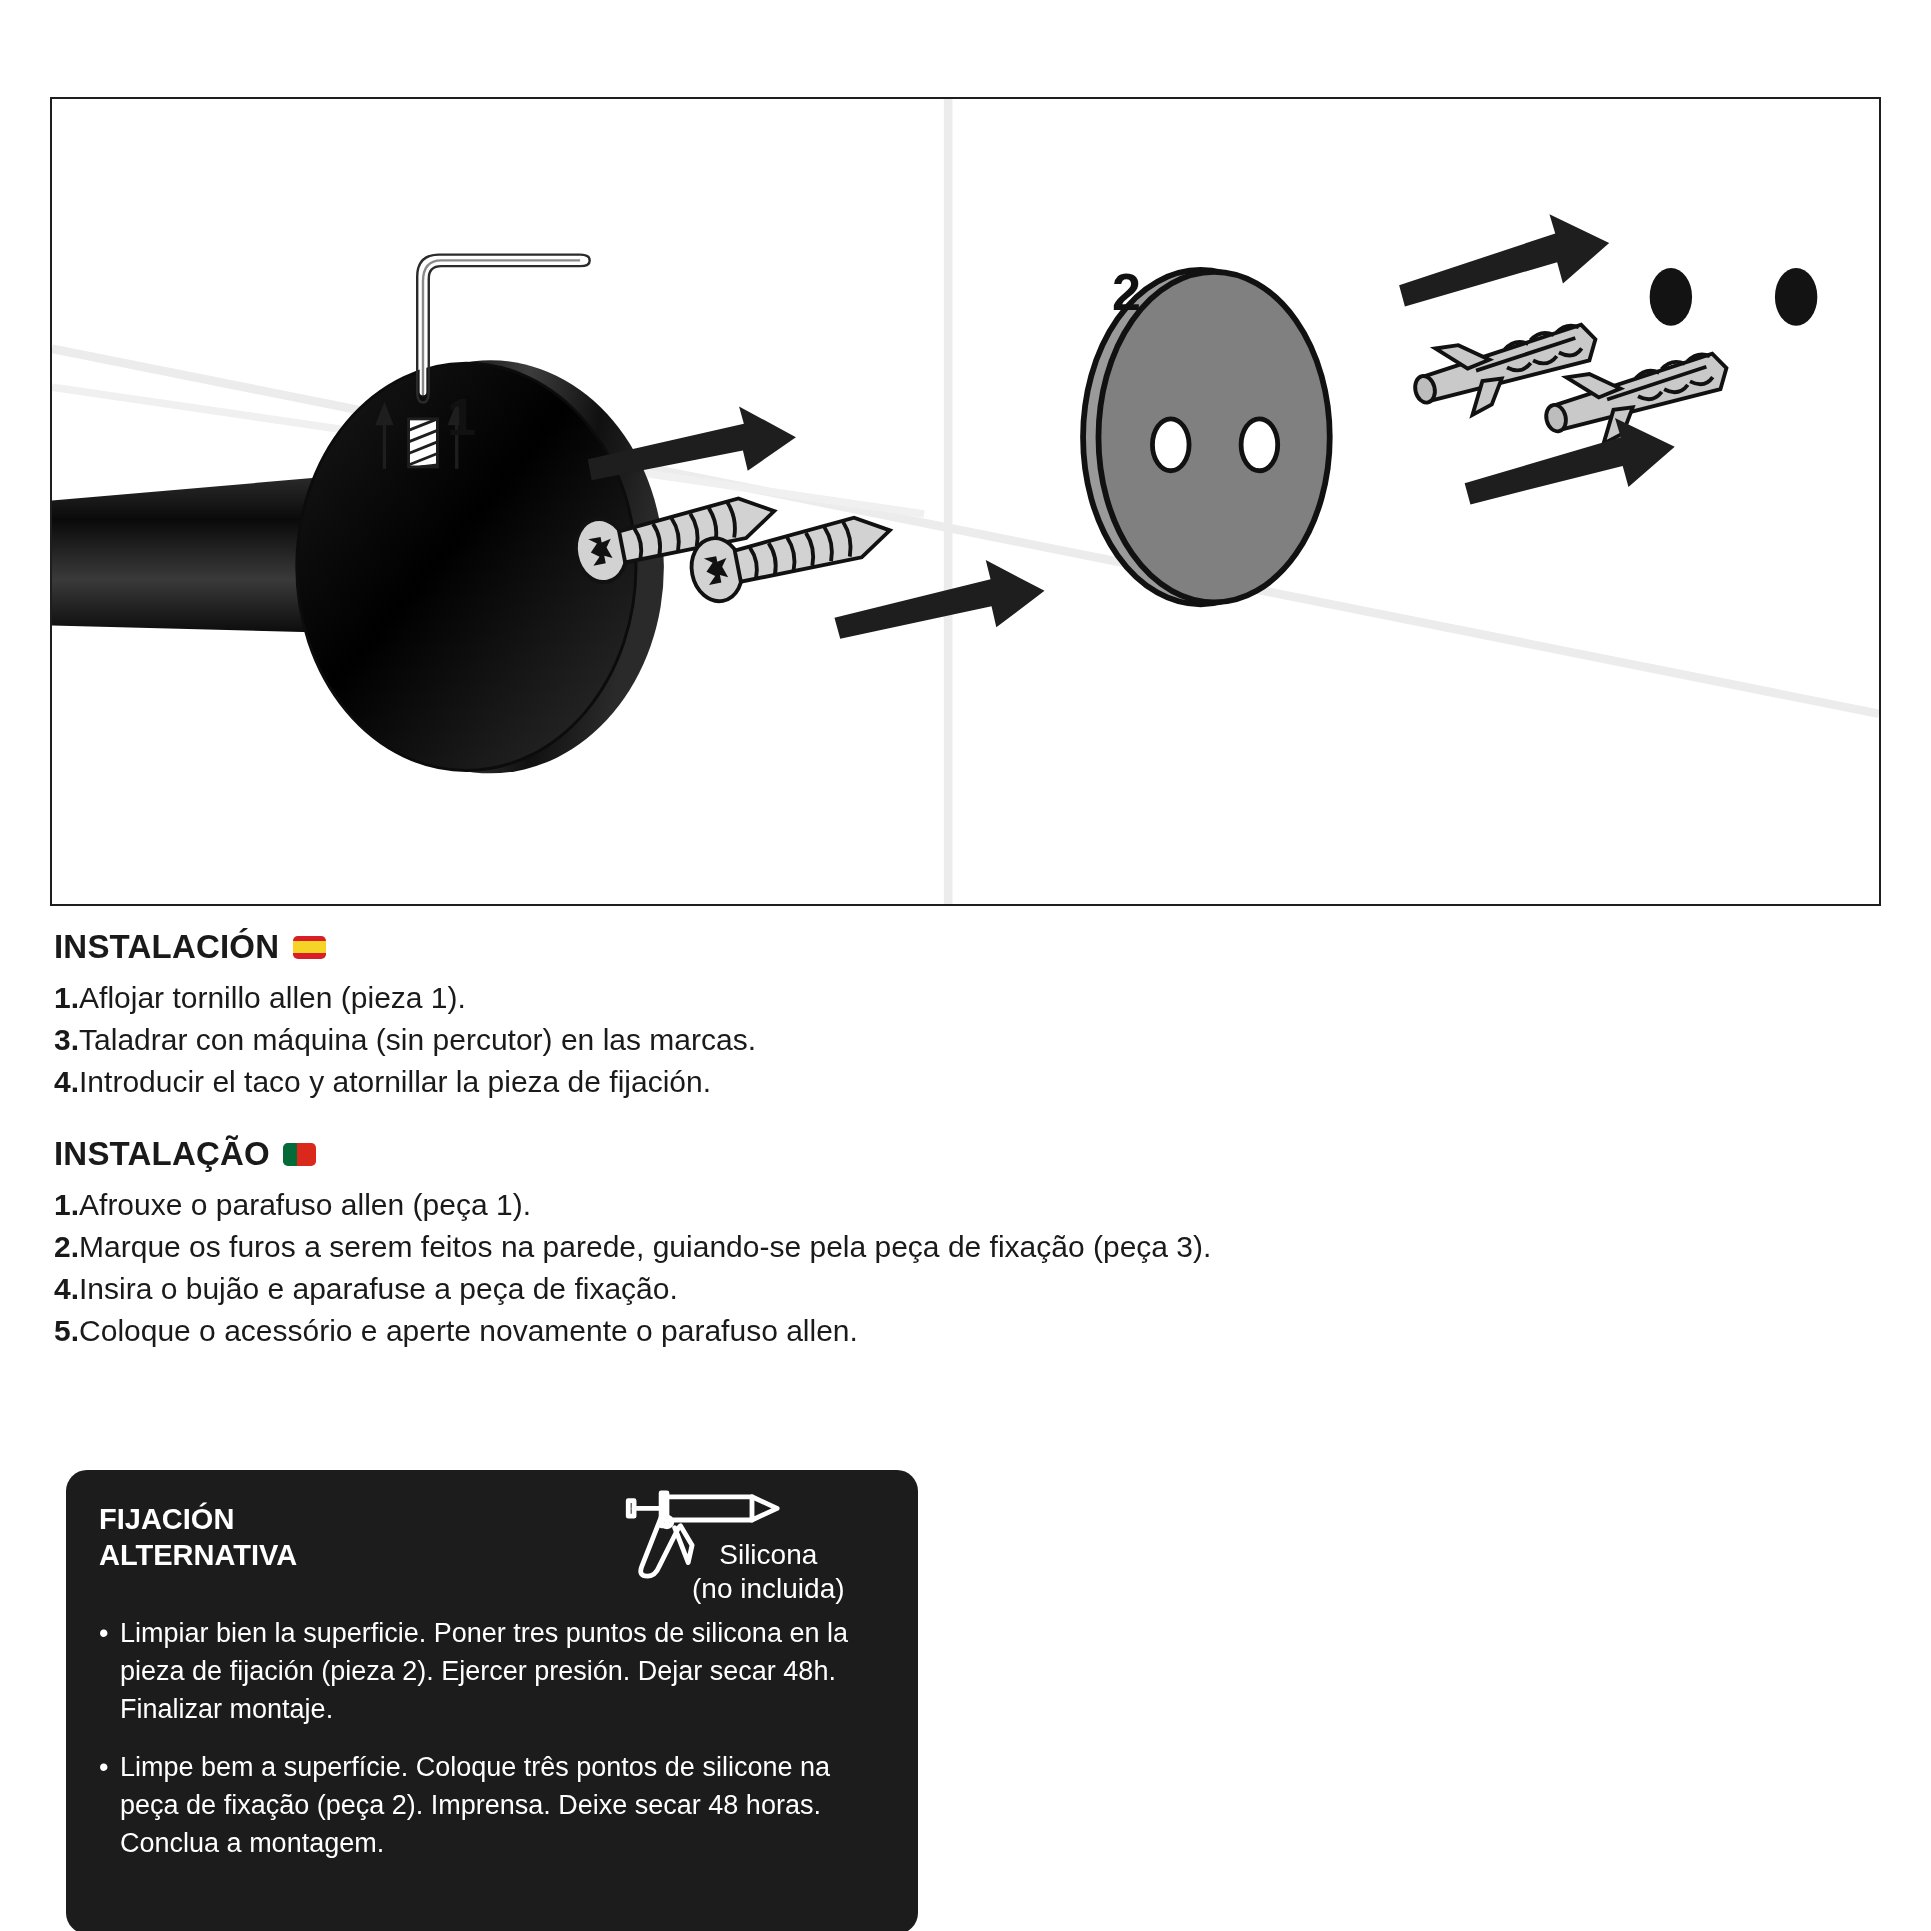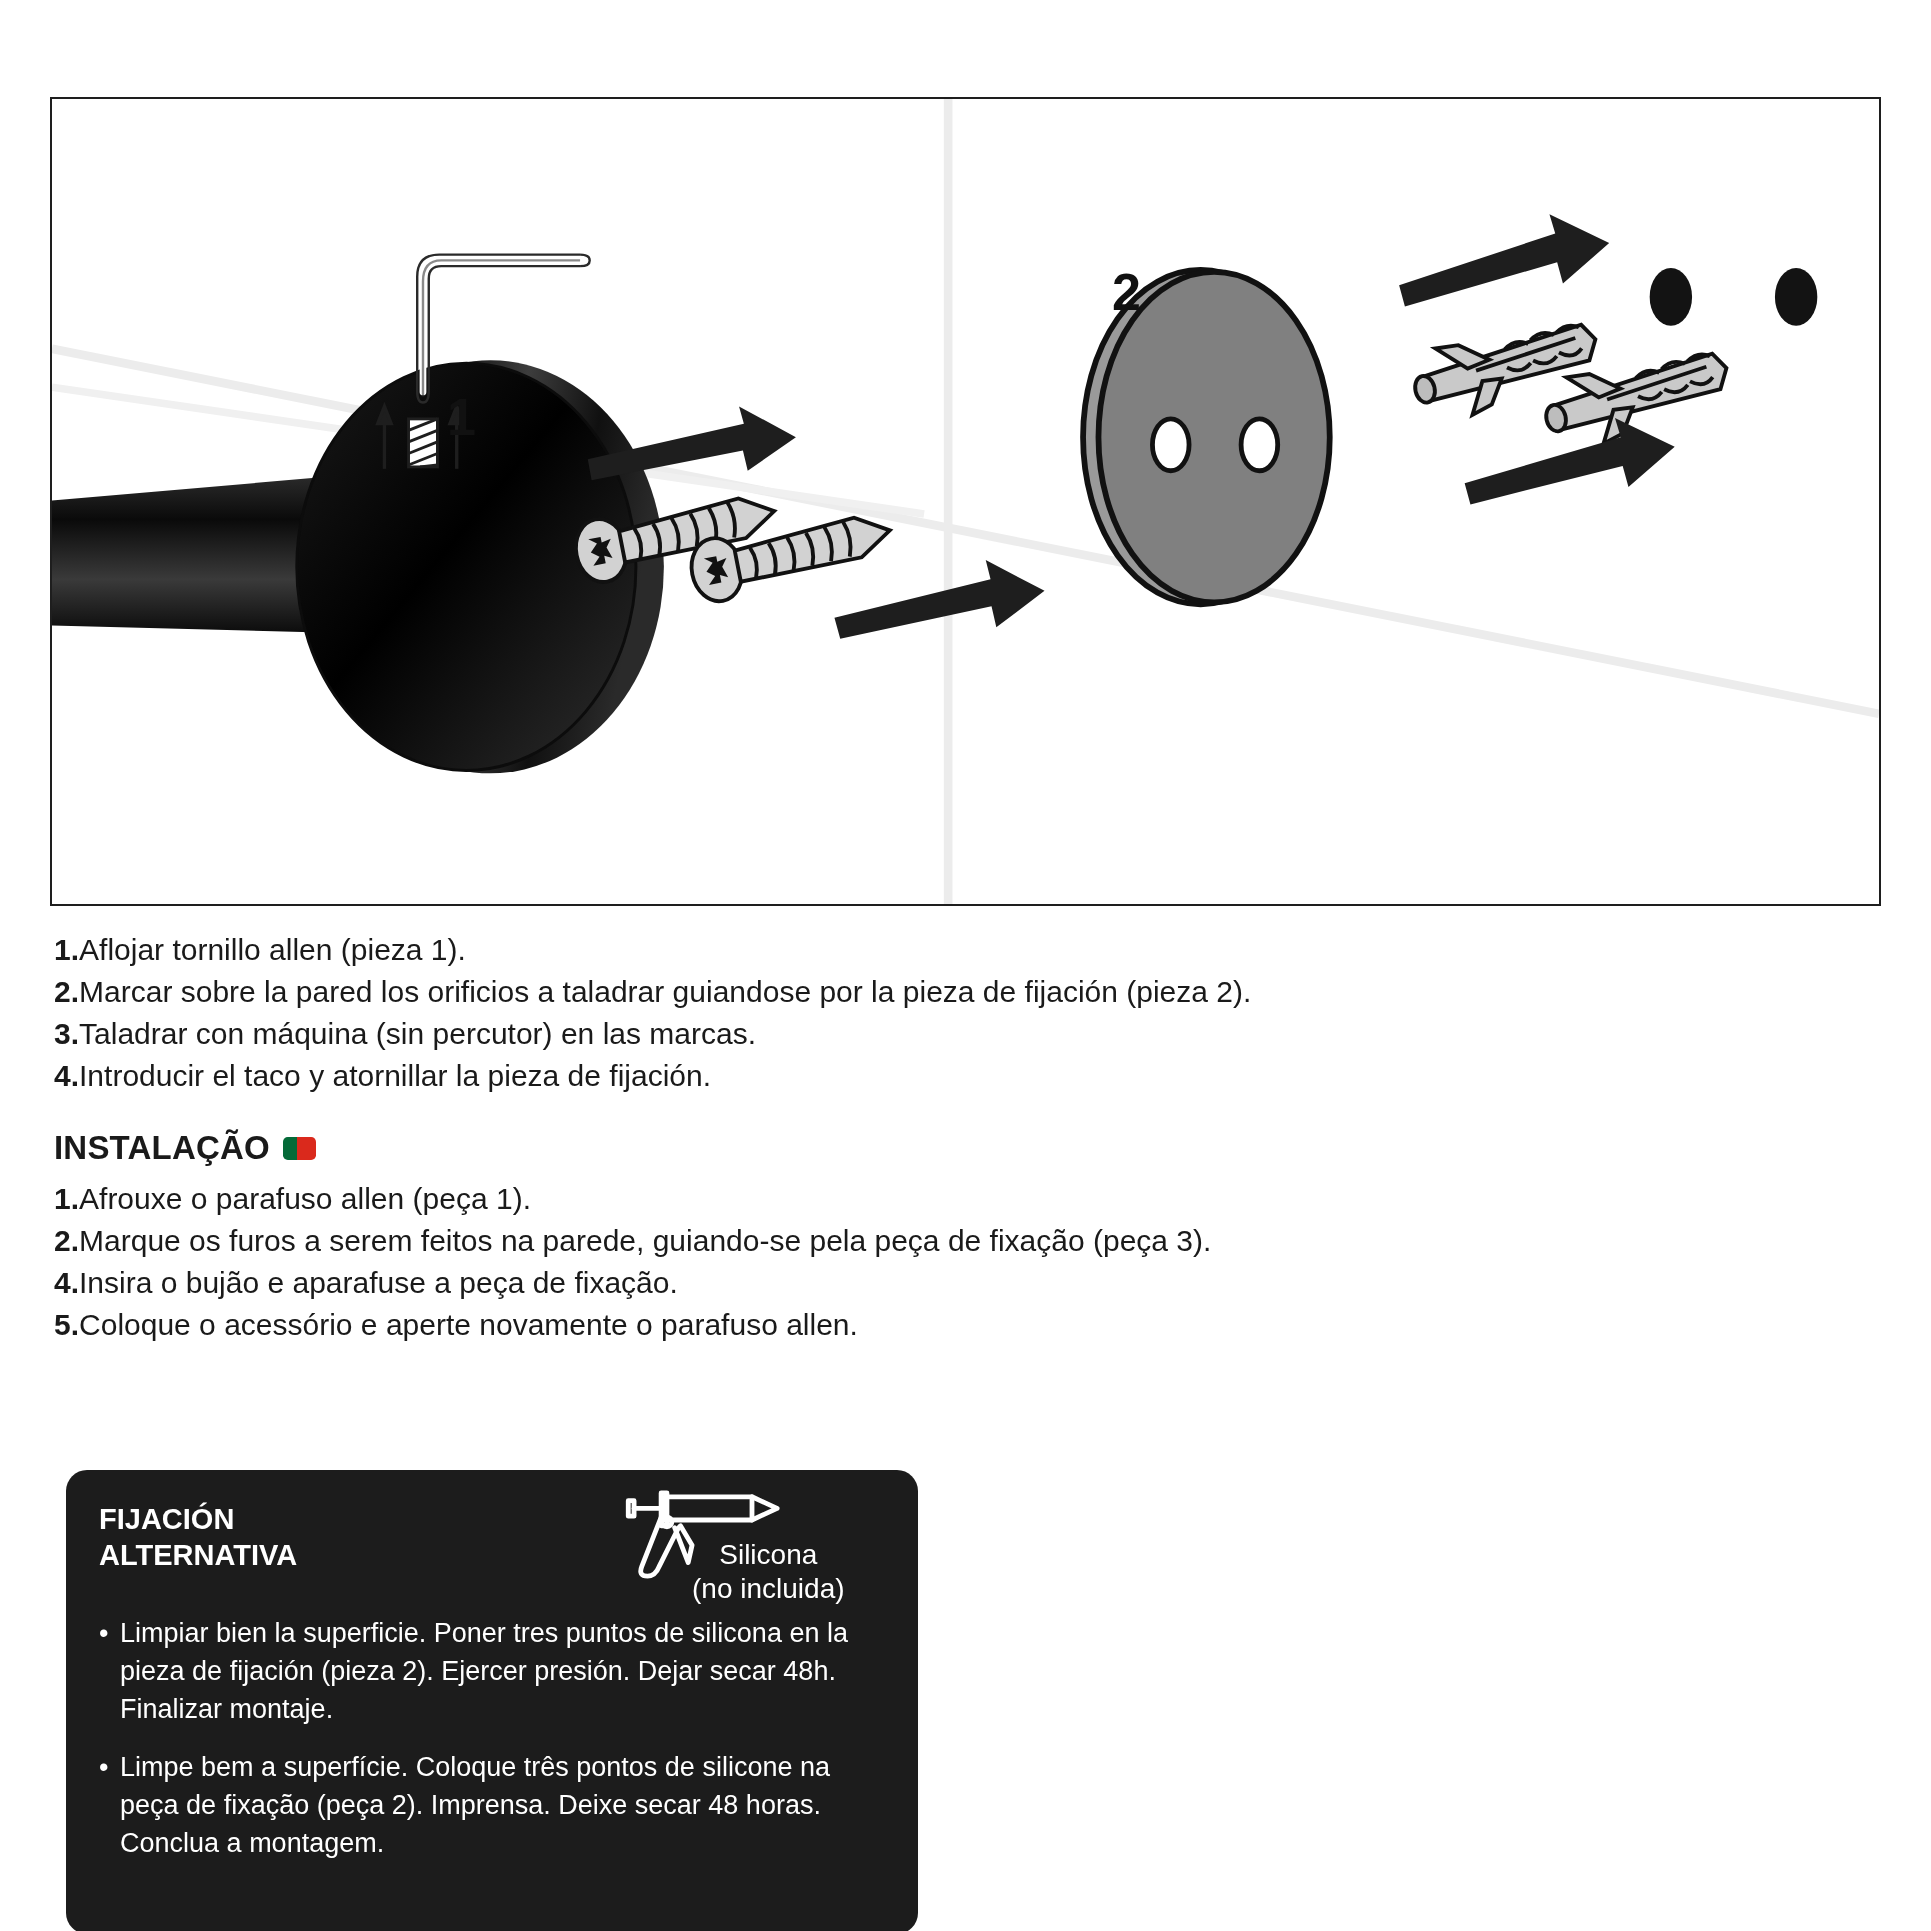--- a/index.html
+++ b/index.html
@@ -313,22 +313,29 @@
 
     <g fill="#1e1e1e">
       <polygon points="1466,400 1628,352 1622,332 1684,362 1636,404 1630,382 1472,422"></polygon>
     </g>
   </svg>
 </div>
 
 <div class="instructions">
 
   <div class="inst-block">
+    <div class="inst-heading">
+      <span>INSTALACIÓN</span>
+      <span class="flag">
+        <span class="flag-es-top"></span>
+          <span class="flag-es-mid"></span>
+          <span class="flag-es-bot"></span>
+      </span>
+    </div>
     <p class="inst-step"><span class="step-num">1.</span><span>Aflojar tornillo allen (pieza 1).</span></p>
-    <p class="inst-step"><span class="step-num">2.</span><span>Marcar sobre la pared los orificios a taladrar guiandose por la pieza de fijación (pieza 2).</span></p>
     <p class="inst-step"><span class="step-num">3.</span><span>Taladrar con máquina (sin percutor) en las marcas.</span></p>
     <p class="inst-step"><span class="step-num">4.</span><span>Introducir el taco y atornillar la pieza de fijación.</span></p>
   </div>
 
   <div class="inst-block">
     <div class="inst-heading">
       <span>INSTALAÇÃO</span>
       <span class="flag">
         <span class="flag-pt-left"></span>
           <span class="flag-pt-right"></span>

